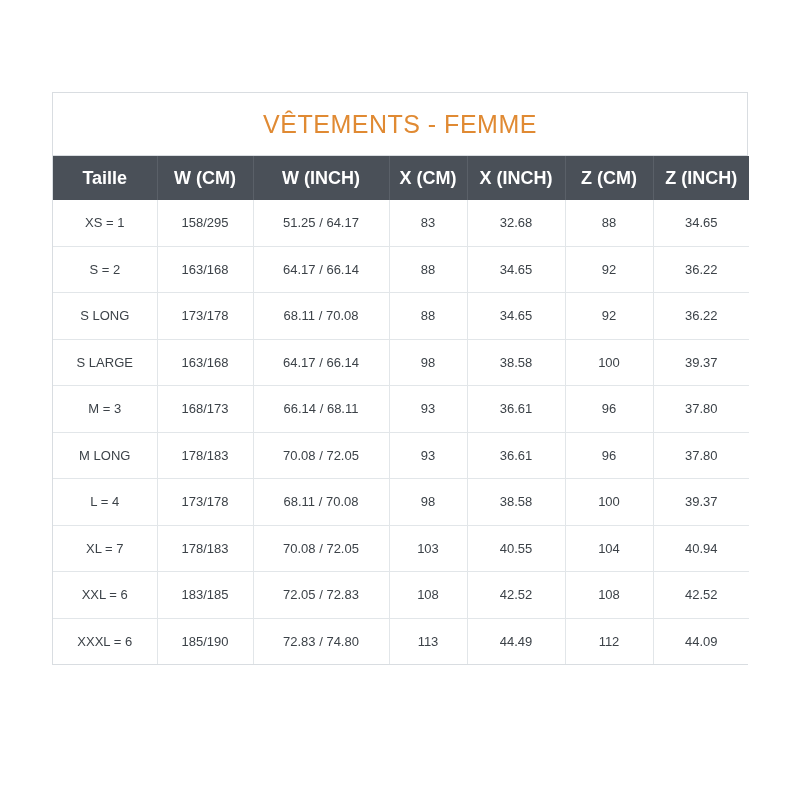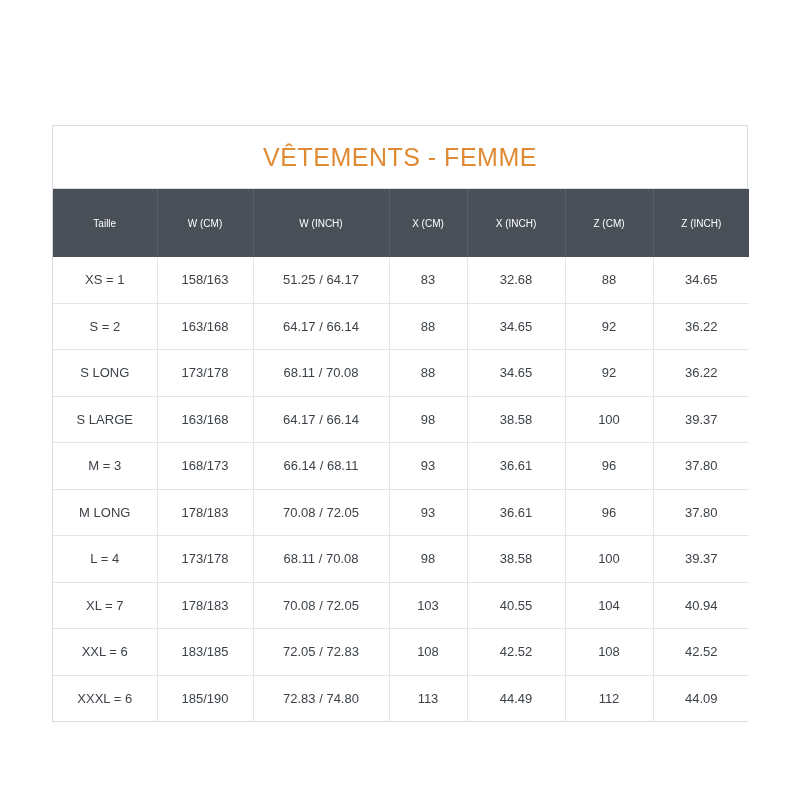--- a/index.html
+++ b/index.html
@@ -20,21 +20,20 @@
   }
 
   .table-wrap {
     position: absolute;
     left: 52px;
     top: 92px;
     width: 696px;
     border: 1px solid #d9dde1;
     background: #fde047;
     box-sizing: border-box;
-    margin-top: 33px;
   }
 
   .title-row {
     height: 62px;
     display: flex;
     align-items: center;
     justify-content: center;
     background: #ffffff;
     border-bottom: 1px solid #d9dde1;
   }
@@ -49,27 +48,27 @@
 
   table {
     border-collapse: collapse;
     width: 100%;
     table-layout: fixed;
   }
 
   thead th {
     background: #4a5058;
     color: #ffffff;
-    font-size: 10px;
-    font-weight: normal;
+    font-size: 18px;
+    font-weight: bold;
     height: 44px;
     text-align: center;
     vertical-align: middle;
     border-right: 1px solid #5a6068;
-    padding: 12px 2px;
+    padding: 0 2px;
   }
   thead th:last-child { border-right: none; }
 
   tbody td {
     height: 45.5px;
     text-align: center;
     vertical-align: middle;
     font-size: 13px;
     color: #3c4248;
     border-bottom: 1px solid #e2e6e9;
@@ -116,21 +115,21 @@
           <th>W (INCH)</th>
           <th>X (CM)</th>
           <th>X (INCH)</th>
           <th>Z (CM)</th>
           <th>Z (INCH)</th>
         </tr>
       </thead>
       <tbody>
         <tr>
           <td>XS = 1</td>
-          <td>158/163</td>
+          <td>158/295</td>
           <td>51.25 / 64.17</td>
           <td>83</td>
           <td>32.68</td>
           <td>88</td>
           <td>34.65</td>
         </tr>
         <tr>
           <td>S = 2</td>
           <td>163/168</td>
           <td>64.17 / 66.14</td>

